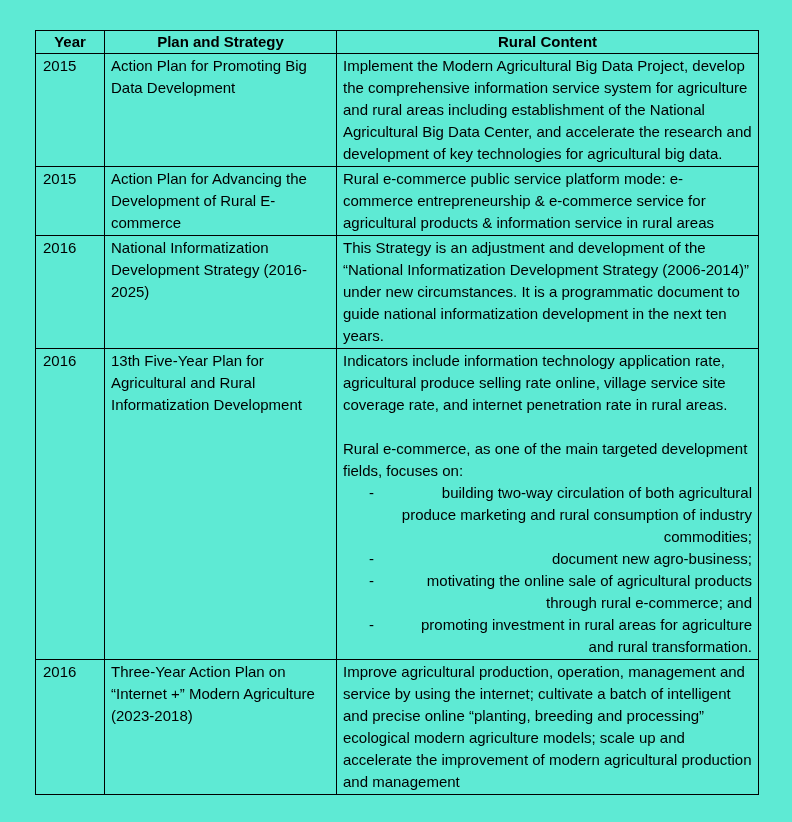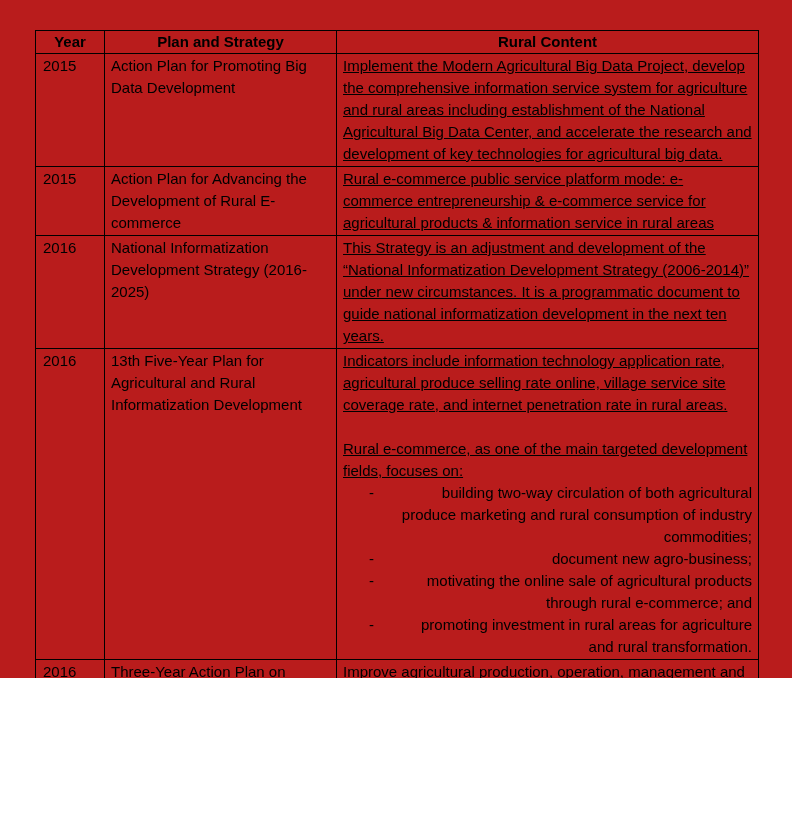--- a/index.html
+++ b/index.html
@@ -5,22 +5,22 @@
   html, body {
     margin: 0;
     padding: 0;
     background: #ffffff;
     font-family: "Liberation Sans", sans-serif;
     color: #000000;
   }
   .page {
     position: relative;
     width: 792px;
-    height: 678px;
-    background: #b91c1c;
+    height: 822px;
+    background: #5eead4;
     overflow: hidden;
   }
   table.policy-table {
     position: absolute;
     left: 35px;
     top: 30px;
     width: 723px;
     border-collapse: collapse;
     table-layout: fixed;
   }
@@ -35,21 +35,21 @@
   }
   .policy-table th {
     font-weight: bold;
     text-align: center;
     padding: 0 4px;
   }
   .policy-table td.year-cell {
     padding-left: 7px;
     margin-left: 36px;
   }
-  .content-block { margin: 0; text-decoration: underline; }
+  .content-block { margin: 0; }
   .blank-line { height: 22px; }
   .bullet-item {
     display: flex;
     margin-left: 26px;
   }
   .bullet-item .dash {
     flex: 0 0 32px;
     width: 32px;
   }
   .bullet-item .bullet-text {

